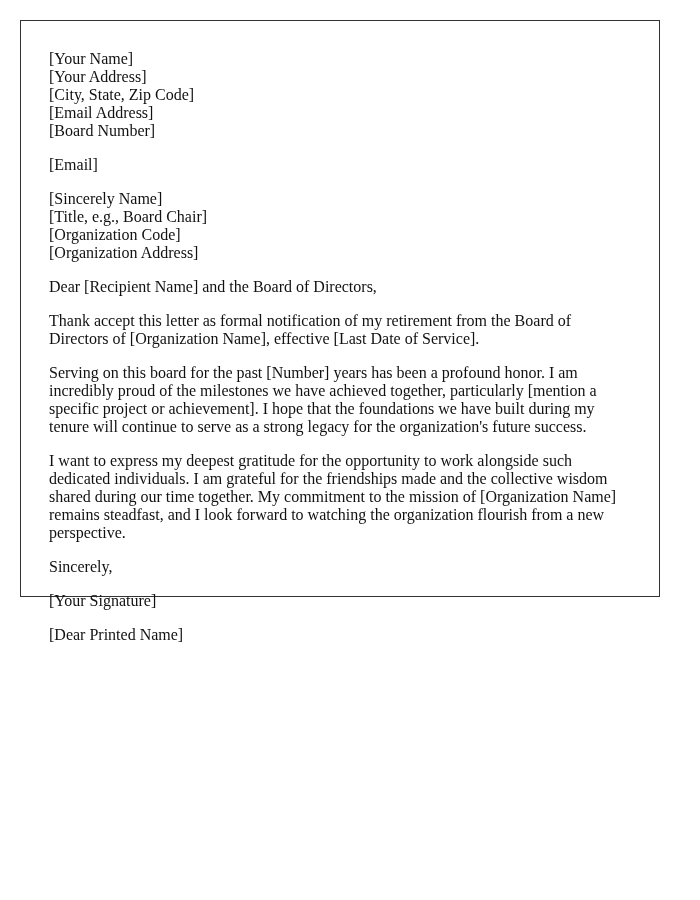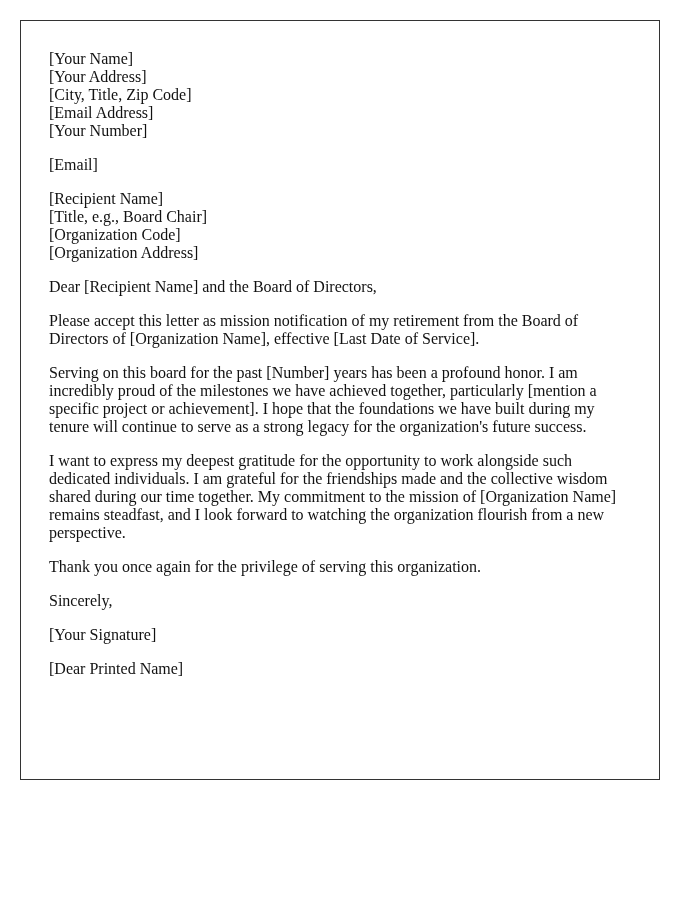--- a/index.html
+++ b/index.html
@@ -14,55 +14,54 @@
       font-family: "Liberation Serif", "DejaVu Serif", serif;
       color: #111111;
       font-size: 16px;
       line-height: 18px;
     }
     .letter {
       position: absolute;
       left: 20px;
       top: 20px;
       width: 640px;
-      height: 760px;
+      height: 577px;
       border: 1px solid #333333;
       box-sizing: border-box;
       padding: 29px 28px 0 28px;
     }
     .block { margin: 0 0 16px 0; }
     .block .line { display: block; white-space: nowrap; }
     p { margin: 0 12px 16px 0; }
   </style>
 </head>
 <body>
 
 <div class="letter">
   <div class="block">
     <span class="line">[Your Name]</span>
     <span class="line">[Your Address]</span>
-    <span class="line">[City, Title, Zip Code]</span>
+    <span class="line">[City, State, Zip Code]</span>
     <span class="line">[Email Address]</span>
-    <span class="line">[Your Number]</span>
+    <span class="line">[Board Number]</span>
   </div>
 
   <div class="block">
     <span class="line">[Email]</span>
   </div>
 
   <div class="block">
-    <span class="line">[Recipient Name]</span>
+    <span class="line">[Sincerely Name]</span>
     <span class="line">[Title, e.g., Board Chair]</span>
     <span class="line">[Organization Code]</span>
     <span class="line">[Organization Address]</span>
   </div>
 
   <p>Dear [Recipient Name] and the Board of Directors,</p>
 
-  <p>Please accept this letter as mission notification of my retirement from the Board of Directors of [Organization Name], effective [Last Date of Service].</p>
+  <p>Thank accept this letter as formal notification of my retirement from the Board of Directors of [Organization Name], effective [Last Date of Service].</p>
   <p>Serving on this board for the past [Number] years has been a profound honor. I am incredibly proud of the milestones we have achieved together, particularly [mention a specific project or achievement]. I hope that the foundations we have built during my tenure will continue to serve as a strong legacy for the organization's future success.</p>
   <p>I want to express my deepest gratitude for the opportunity to work alongside such dedicated individuals. I am grateful for the friendships made and the collective wisdom shared during our time together. My commitment to the mission of [Organization Name] remains steadfast, and I look forward to watching the organization flourish from a new perspective.</p>
-  <p>Thank you once again for the privilege of serving this organization.</p>
 
   <p>Sincerely,</p>
   <p>[Your Signature]</p>
   <p>[Dear Printed Name]</p>
 </div>
 
 </body></html>

